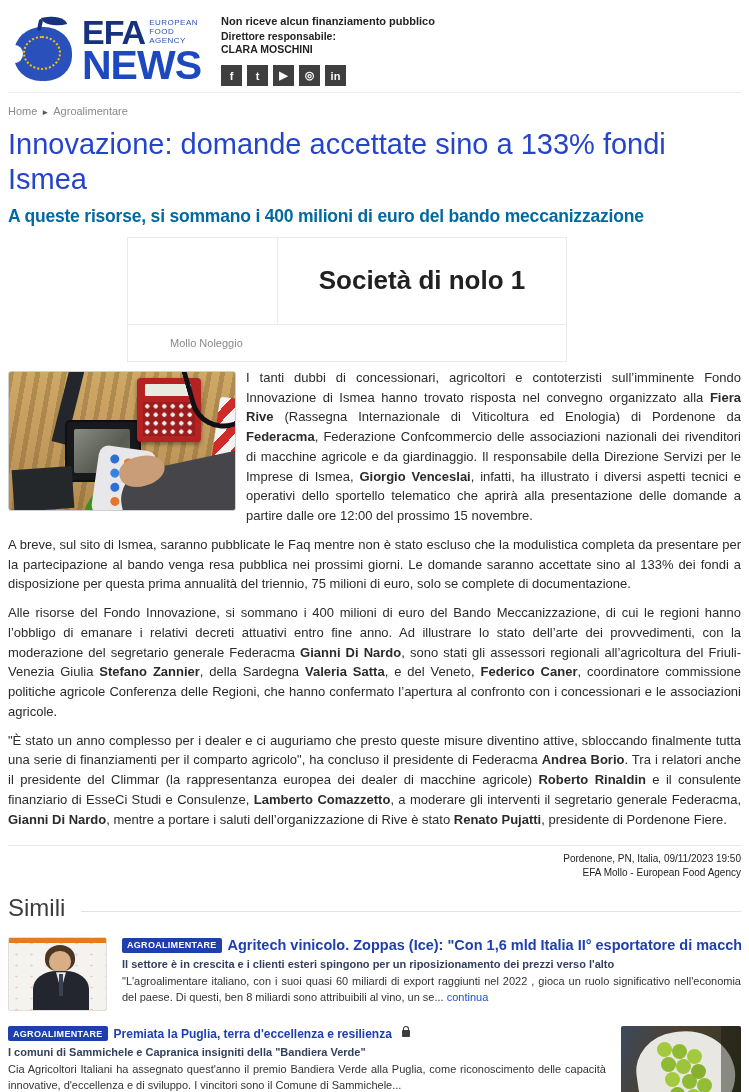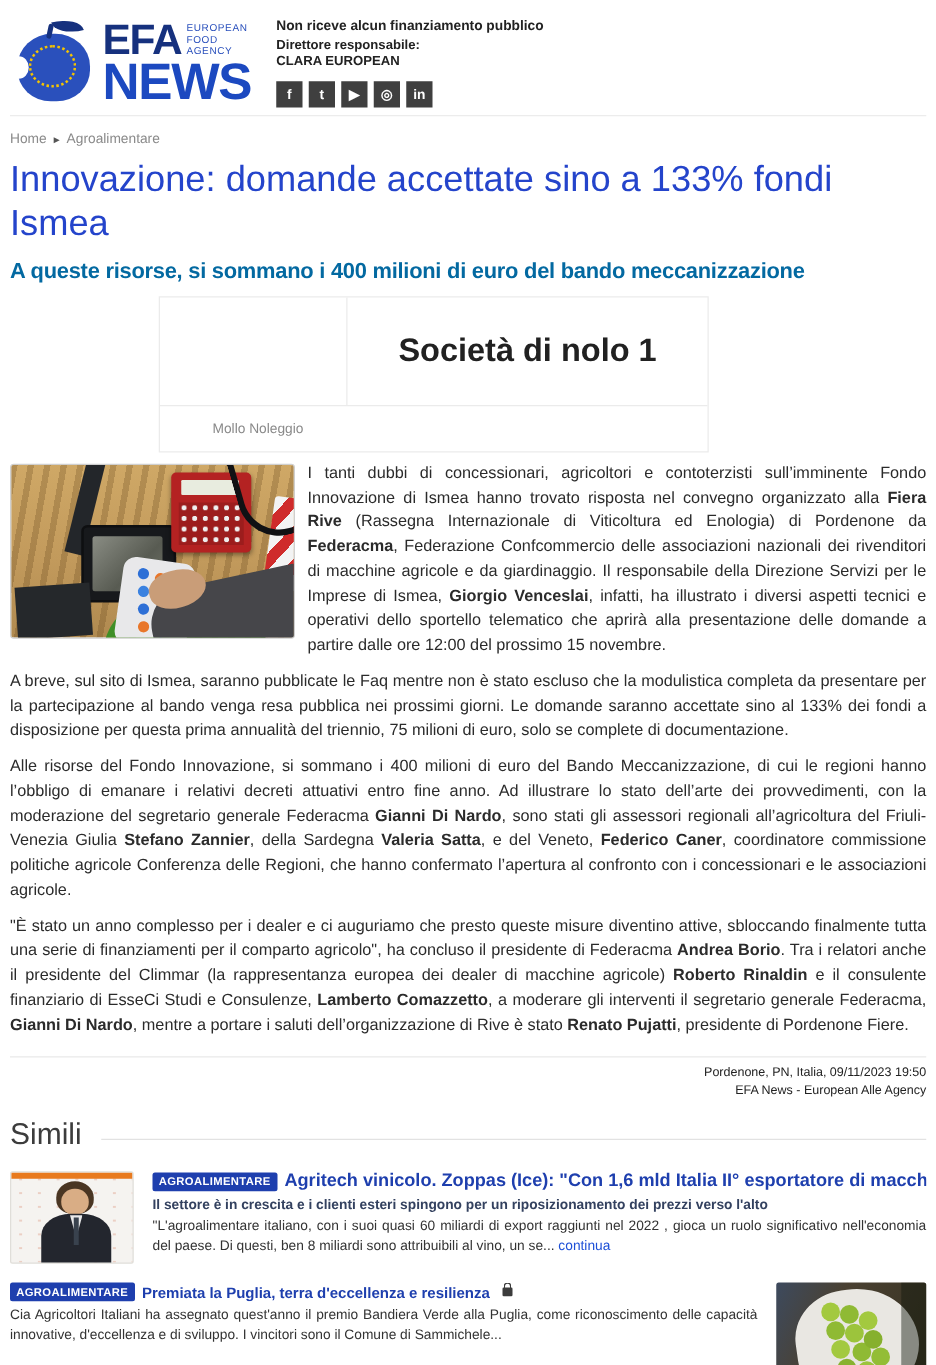--- a/index.html
+++ b/index.html
@@ -131,21 +131,21 @@
             <div data-interactable="false">FOOD</div>
             <div data-interactable="false">AGENCY</div>
           </span>
         </div>
         <div class="logo-news" data-interactable="false">NEWS</div>
       </div>
     </div>
     <div class="masthead-info" data-interactable="false">
       <div class="l1" data-interactable="false">Non riceve alcun finanziamento pubblico</div>
       <div class="l2" data-interactable="false">Direttore responsabile:</div>
-      <div class="l3" data-interactable="false">CLARA EUROPEAN</div>
+      <div class="l3" data-interactable="false">CLARA MOSCHINI</div>
       <div class="social" data-interactable="false">
         <div class="social-btn" data-interactable="true">f</div>
         <div class="social-btn" data-interactable="true">t</div>
         <div class="social-btn" data-interactable="true">▶</div>
         <div class="social-btn" data-interactable="true">◎</div>
         <div class="social-btn" data-interactable="true">in</div>
       </div>
     </div>
   </div>
 
@@ -195,21 +195,21 @@
     <p data-interactable="false"><span>I tanti dubbi di concessionari, agricoltori e contoterzisti sull’imminente Fondo Innovazione di Ismea hanno trovato risposta nel convegno organizzato alla </span><b>Fiera Rive</b><span> (Rassegna Internazionale di Viticoltura ed Enologia) di Pordenone da </span><b>Federacma</b><span>, Federazione Confcommercio delle associazioni nazionali dei rivenditori di macchine agricole e da giardinaggio. Il responsabile della Direzione Servizi per le Imprese di Ismea, </span><b>Giorgio Venceslai</b><span>, infatti, ha illustrato i diversi aspetti tecnici e operativi dello sportello telematico che aprirà alla presentazione delle domande a partire dalle ore 12:00 del prossimo 15 novembre.</span></p>
     <p data-interactable="false"><span>A breve, sul sito di Ismea, saranno pubblicate le Faq mentre non è stato escluso che la modulistica completa da presentare per la partecipazione al bando venga resa pubblica nei prossimi giorni. Le domande saranno accettate sino al 133% dei fondi a disposizione per questa prima annualità del triennio, 75 milioni di euro, solo se complete di documentazione.</span></p>
     <p data-interactable="false"><span>Alle risorse del Fondo Innovazione, si sommano i 400 milioni di euro del Bando Meccanizzazione, di cui le regioni hanno l’obbligo di emanare i relativi decreti attuativi entro fine anno. Ad illustrare lo stato dell’arte dei provvedimenti, con la moderazione del segretario generale Federacma </span><b>Gianni Di Nardo</b><span>, sono stati gli assessori regionali all’agricoltura del Friuli-Venezia Giulia </span><b>Stefano Zannier</b><span>, della Sardegna </span><b>Valeria Satta</b><span>, e del Veneto, </span><b>Federico Caner</b><span>, coordinatore commissione politiche agricole Conferenza delle Regioni, che hanno confermato l’apertura al confronto con i concessionari e le associazioni agricole.</span></p>
     <p data-interactable="false"><span>"È stato un anno complesso per i dealer e ci auguriamo che presto queste misure diventino attive, sbloccando finalmente tutta una serie di finanziamenti per il comparto agricolo", ha concluso il presidente di Federacma </span><b>Andrea Borio</b><span>. Tra i relatori anche il presidente del Climmar (la rappresentanza europea dei dealer di macchine agricole) </span><b>Roberto Rinaldin</b><span> e il consulente finanziario di EsseCi Studi e Consulenze, </span><b>Lamberto Comazzetto</b><span>, a moderare gli interventi il segretario generale Federacma, </span><b>Gianni Di Nardo</b><span>, mentre a portare i saluti dell’organizzazione di Rive è stato </span><b>Renato Pujatti</b><span>, presidente di Pordenone Fiere.</span></p>
   </div>
 
   <div class="article-sep" data-interactable="false"></div>
 
   <div class="meta" data-interactable="false">
     <div data-interactable="false">Pordenone, PN, Italia, 09/11/2023 19:50</div>
-    <div data-interactable="false">EFA News - European Alle Agency</div>
+    <div data-interactable="false">EFA Mollo - European Food Agency</div>
   </div>
 
   <div class="simili" data-interactable="false">
     <div class="simili-head" data-interactable="false">
       <div class="simili-title" data-interactable="false">Simili</div>
       <div class="simili-line" data-interactable="false"></div>
     </div>
 
     <div class="rel-item" data-interactable="false">
       <div class="t1" data-interactable="true">
@@ -230,20 +230,21 @@
       </div>
     </div>
 
     <div class="rel-item" data-interactable="false">
       <div class="rel-content" data-interactable="false">
         <div class="rel-titlerow" data-interactable="false">
           <span class="badge" data-interactable="true">AGROALIMENTARE</span>
           <span class="rel-title big" data-interactable="true">Premiata la Puglia, terra d'eccellenza e resilienza</span>
           <span class="lock" data-interactable="false"></span>
         </div>
+        <div class="rel-sub" data-interactable="false">I comuni di Sammichele e Capranica insigniti della "Bandiera Verde"</div>
         <div class="rel-body" data-interactable="false"><span data-interactable="false">Cia Agricoltori Italiani ha assegnato quest'anno il premio Bandiera Verde alla Puglia, come riconoscimento delle capacità innovative, d'eccellenza e di sviluppo. I vincitori sono il Comune di Sammichele... </span></div>
       </div>
       <div class="t2" data-interactable="true">
         <div class="t2-bag" data-interactable="false"></div>
         <div class="t2-grapes" data-interactable="false"></div>
         <div class="t2-shade" data-interactable="false"></div>
       </div>
     </div>
 
   </div>

